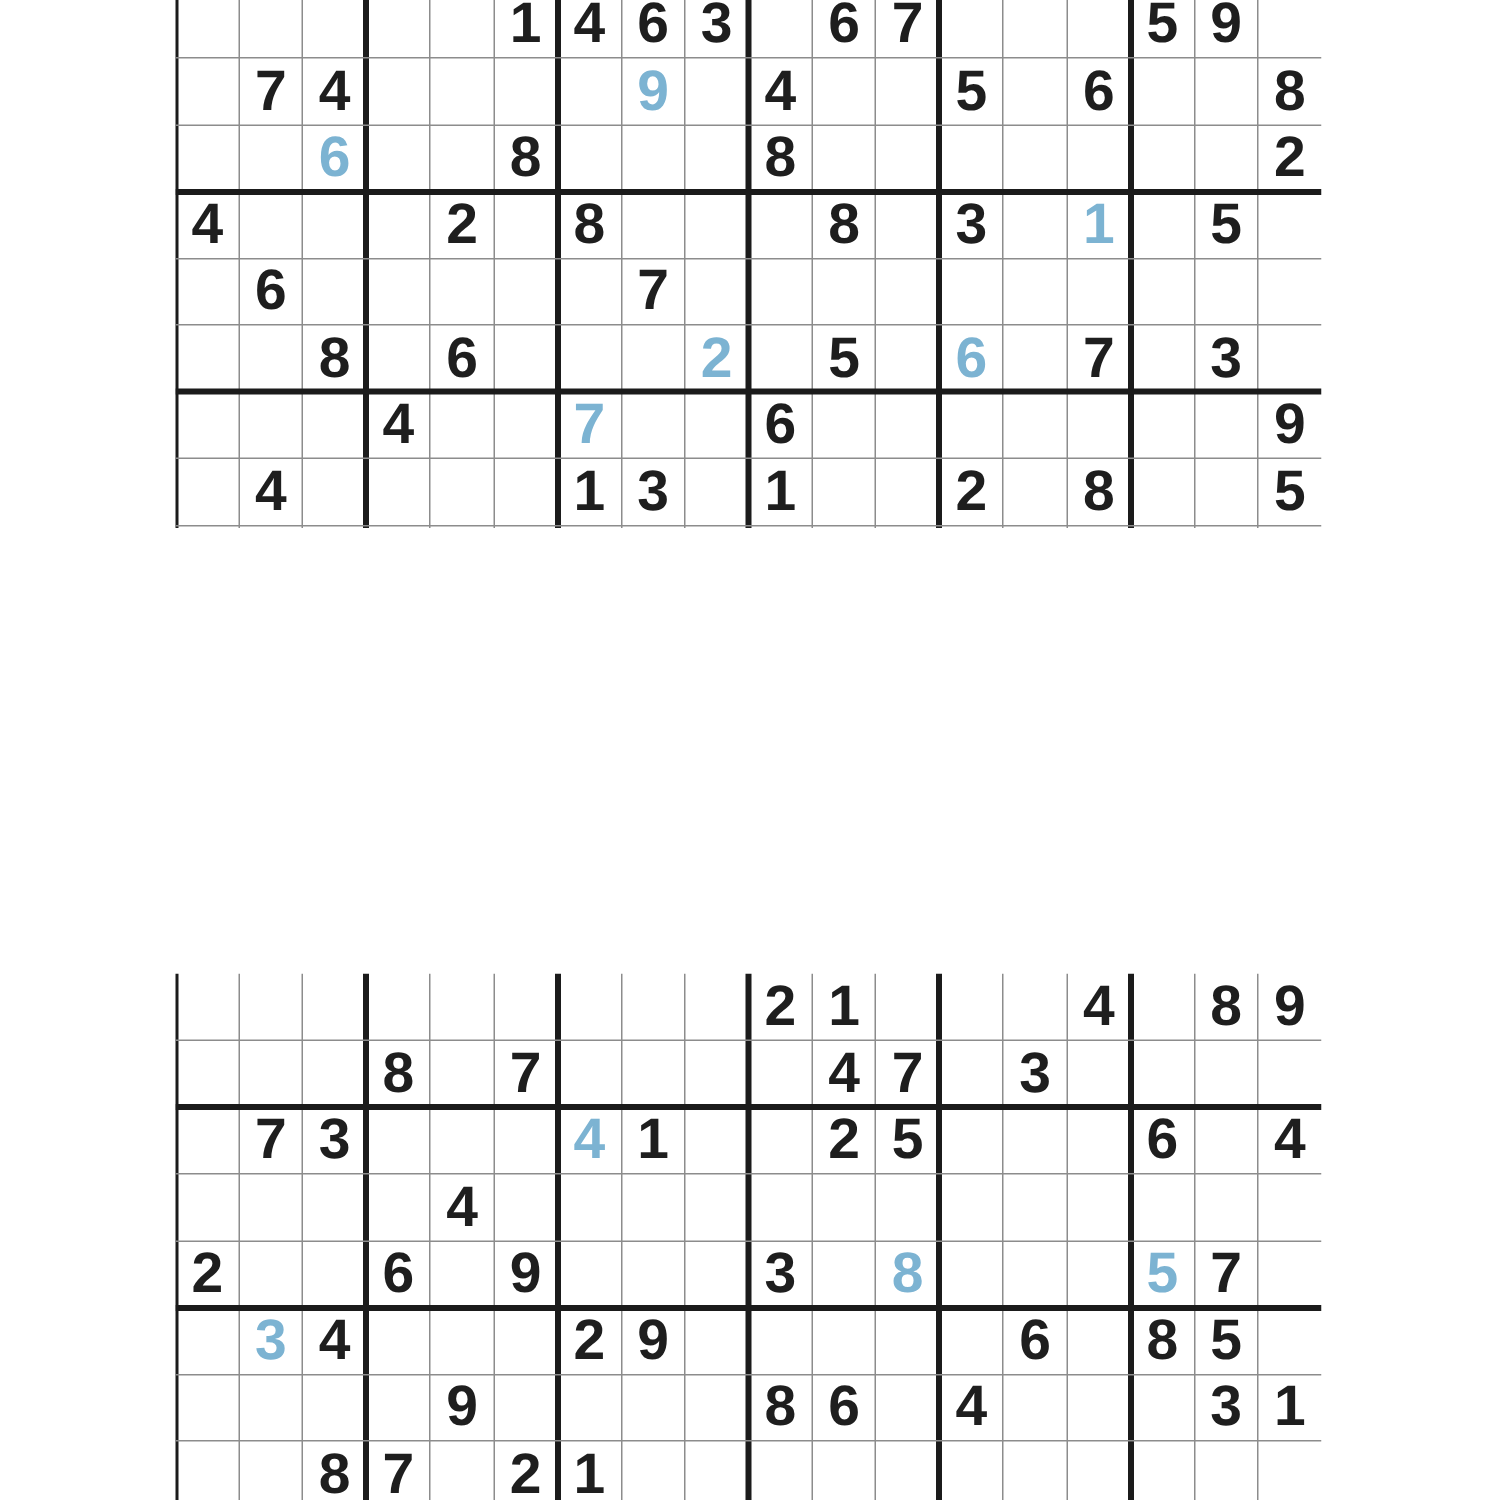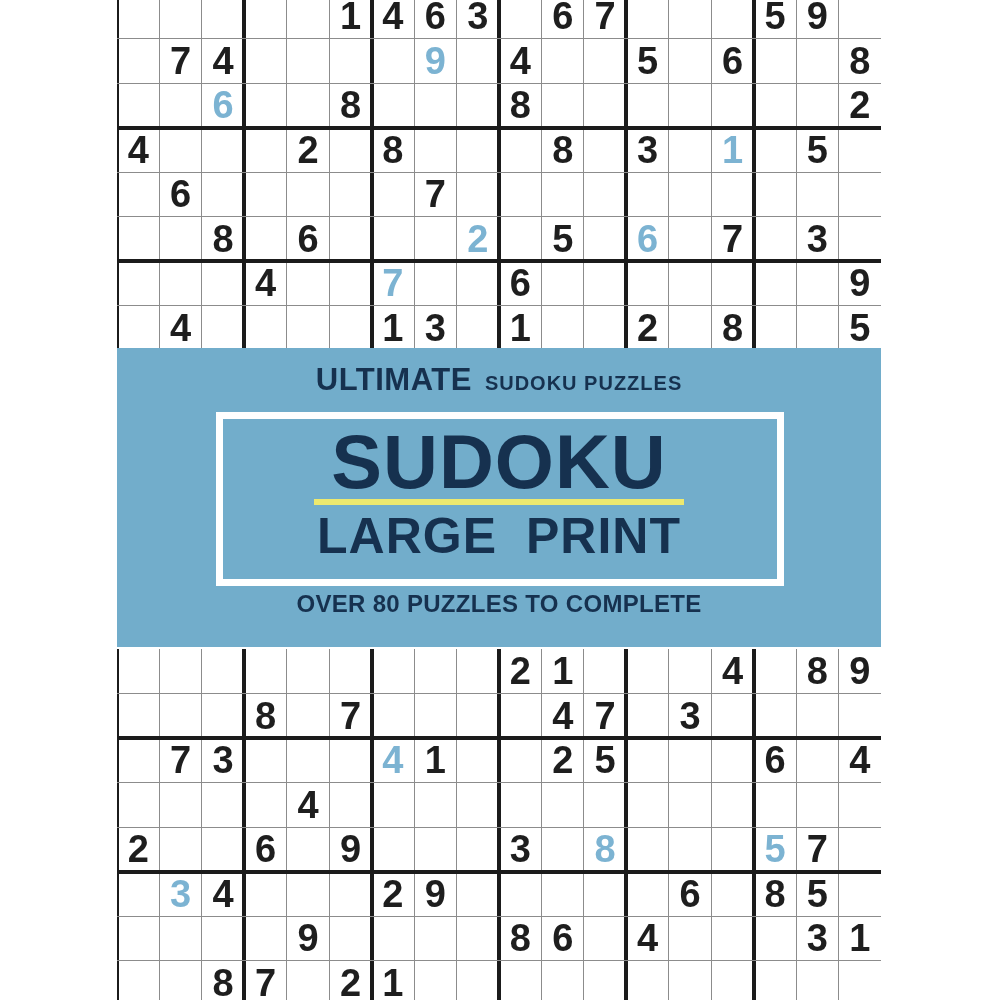--- a/index.html
+++ b/index.html
@@ -208,25 +208,14 @@
       <span class="digit" style="left: 424.5px; top: 267px; width: 42.45px; height: 44.5px;">6</span>
       <span class="digit" style="left: 509.4px; top: 267px; width: 42.45px; height: 44.5px;">4</span>
       <span class="digit" style="left: 679.2px; top: 267px; width: 42.45px; height: 44.5px;">3</span>
       <span class="digit" style="left: 721.65px; top: 267px; width: 42.45px; height: 44.5px;">1</span>
       <span class="digit" style="left: 84.9px; top: 311.5px; width: 42.45px; height: 44.5px;">8</span>
       <span class="digit" style="left: 127.35px; top: 311.5px; width: 42.45px; height: 44.5px;">7</span>
       <span class="digit" style="left: 212.25px; top: 311.5px; width: 42.45px; height: 44.5px;">2</span>
       <span class="digit" style="left: 254.7px; top: 311.5px; width: 42.45px; height: 44.5px;">1</span>
     </div>
 
-  <div class="banner">
-    <div class="kicker">
-      <span class="kicker-primary">ULTIMATE</span>
-      <span class="kicker-secondary">SUDOKU PUZZLES</span>
-    </div>
-    <div class="title-box"></div>
-    <div class="title">SUDOKU</div>
-    <div class="underline"></div>
-    <div class="subtitle">LARGE PRINT</div>
-    <div class="tagline">OVER 80 PUZZLES TO COMPLETE</div>
-  </div>
 
 </div>
 
 </body></html>

